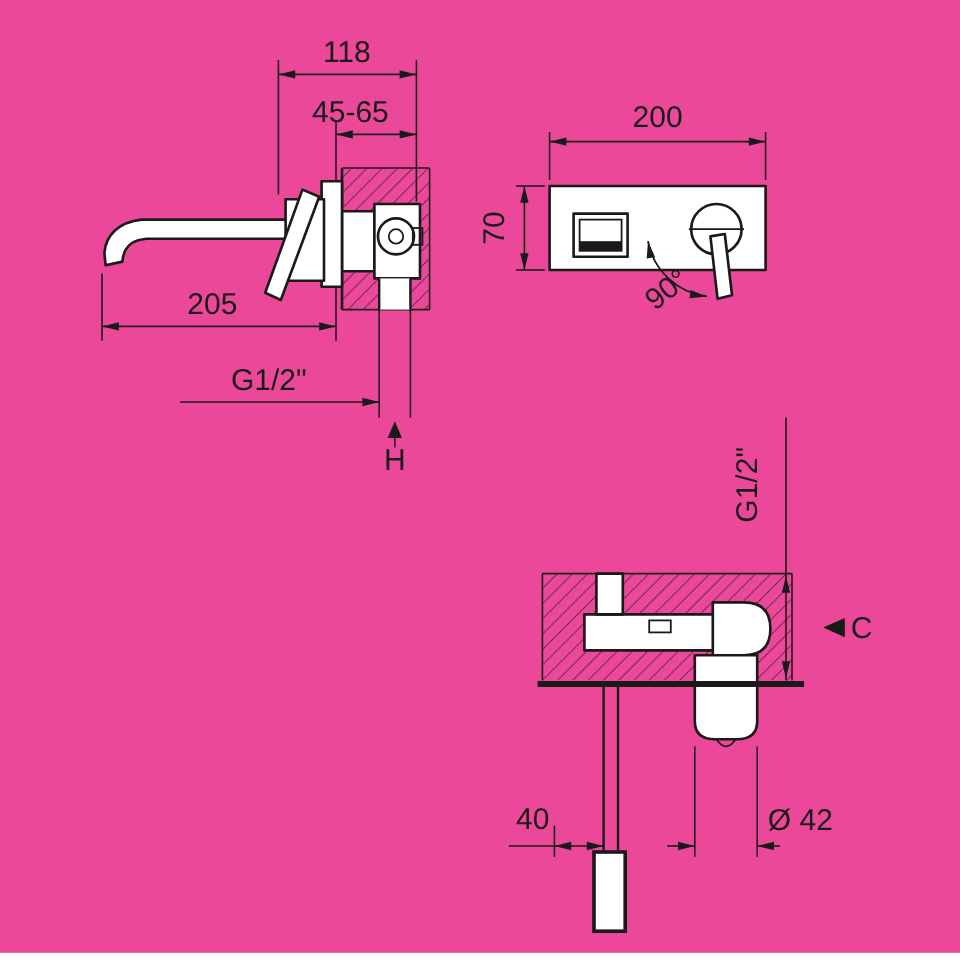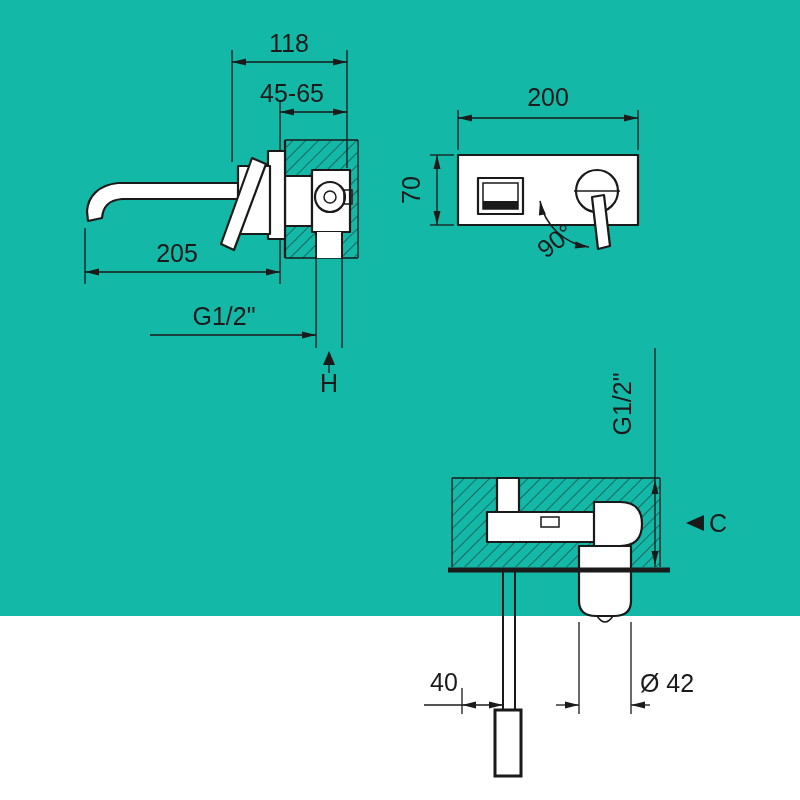--- a/index.html
+++ b/index.html
@@ -5,22 +5,22 @@
   html, body {
     margin: 0;
     padding: 0;
     background: #ffffff;
     width: 800px;
     height: 800px;
     font-family: "Liberation Sans", sans-serif;
   }
   .sheet {
     width: 800px;
-    height: 616px;
-    background: #14b8a6;
+    height: 794px;
+    background: #ec4899;
   }
   svg text {
     font-family: "Liberation Sans", sans-serif;
     font-size: 25px;
     fill: #1a1a1a;
   }
   .outline { stroke: #1a1a1a; stroke-width: 2.2; fill: #ffffff; stroke-linejoin: round; }
   .outline-thin { stroke: #1a1a1a; stroke-width: 1.5; fill: none; }
   .dim { stroke: #1a1a1a; stroke-width: 1.3; fill: none; }
   .arrow { fill: #1a1a1a; stroke: none; }

